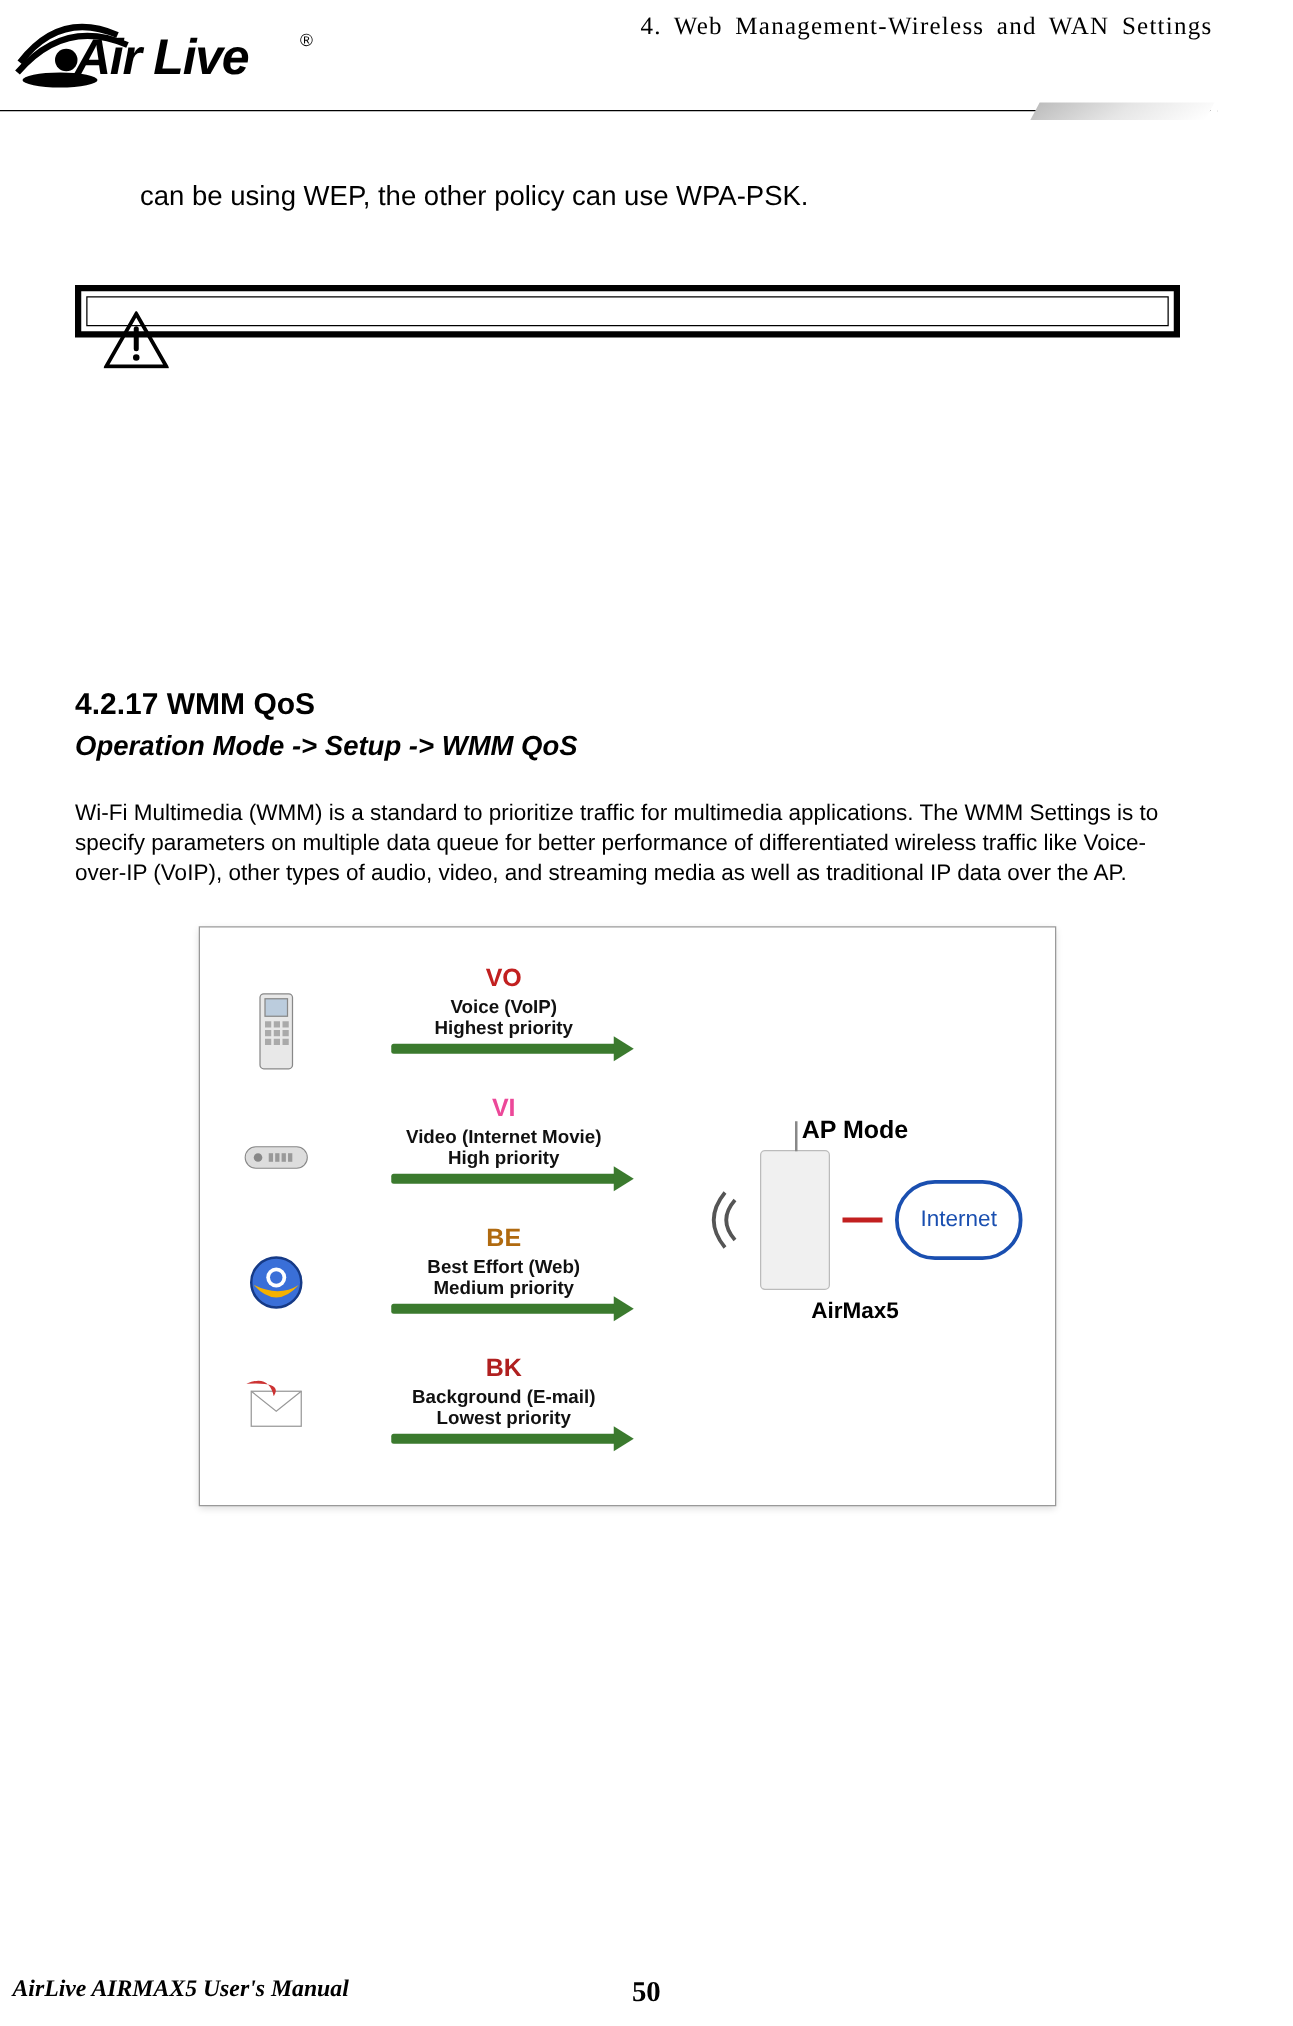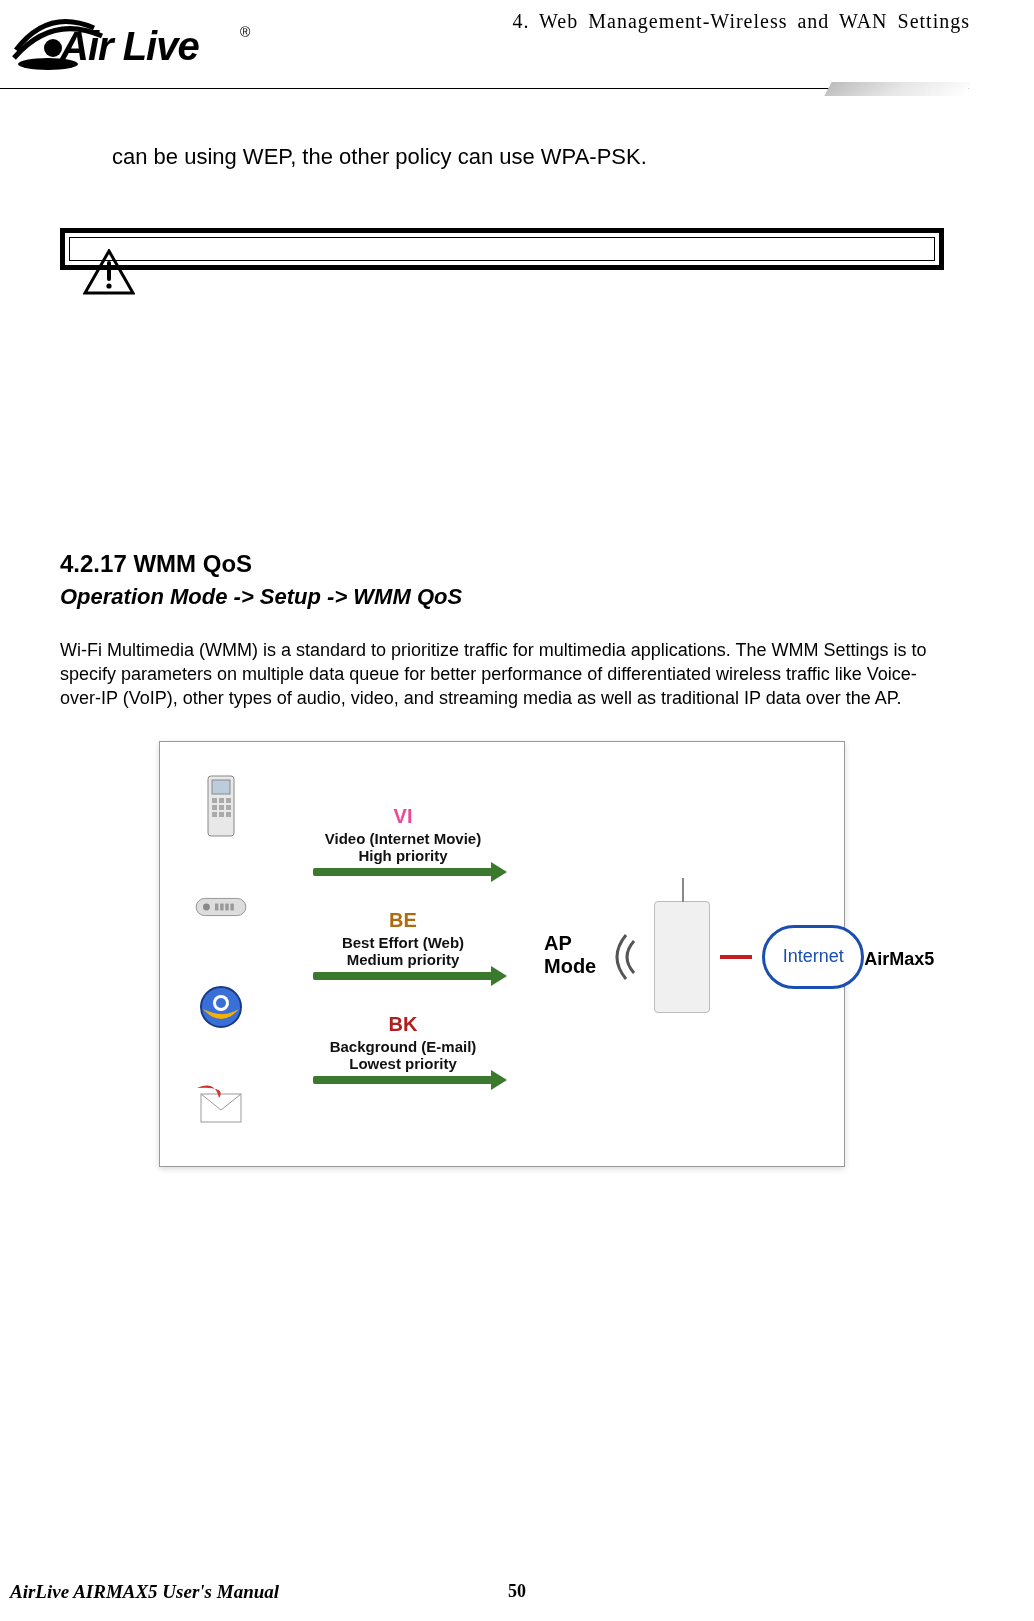--- a/index.html
+++ b/index.html
@@ -191,21 +191,21 @@
     border-top: 10px solid transparent;
     border-bottom: 10px solid transparent;
   }
   .c-vo { color: #c22020; }
   .c-vi { color: #ec4899; }
   .c-be { color: #b06a10; }
   .c-bk { color: #b02020; }
   .diag-right {
     width: 280px;
     display: flex;
-    flex-direction: row;
+    flex-direction: column;
     align-items: center;
   }
   .ap-mode-label {
     font-size: 20px;
     font-weight: 700;
     margin-bottom: 4px;
   }
   .ap-row {
     display: flex;
     align-items: center;
@@ -258,21 +258,21 @@
     font-style: italic;
     font-weight: 700;
     font-size: 19px;
   }
   .footer-page {
     position: absolute;
     left: 50%;
     transform: translateX(-50%);
     font-family: "Times New Roman", serif;
     font-weight: 700;
-    font-size: 18px;
+    font-size: 23px;
   }
 
   
   .dev-box {
     width: 60px;
     height: 70px;
     display: flex;
     align-items: center;
     justify-content: center;
   }
@@ -388,20 +388,26 @@
             <svg width="60" height="54" viewBox="0 0 60 54">
               <rect x="10" y="14" width="40" height="28" fill="#fff" stroke="#999"></rect>
               <path d="M10 14 L30 30 L50 14" fill="none" stroke="#999"></path>
               <path d="M6 8 Q24 0 28 18 Q36 6 6 8 Z" fill="#c33"></path>
             </svg>
           </div>
         </div>
 
         <div class="diag-mid">
           <div class="mid-row">
+            <div class="code c-vo">VO</div>
+            <div class="desc1">Voice (VoIP)</div>
+            <div class="desc2">Highest priority</div>
+            <div class="arrow-line"></div>
+          </div>
+          <div class="mid-row">
             <div class="code c-vi">VI</div>
             <div class="desc1">Video (Internet Movie)</div>
             <div class="desc2">High priority</div>
             <div class="arrow-line"></div>
           </div>
           <div class="mid-row">
             <div class="code c-be">BE</div>
             <div class="desc1">Best Effort (Web)</div>
             <div class="desc2">Medium priority</div>
             <div class="arrow-line"></div>

